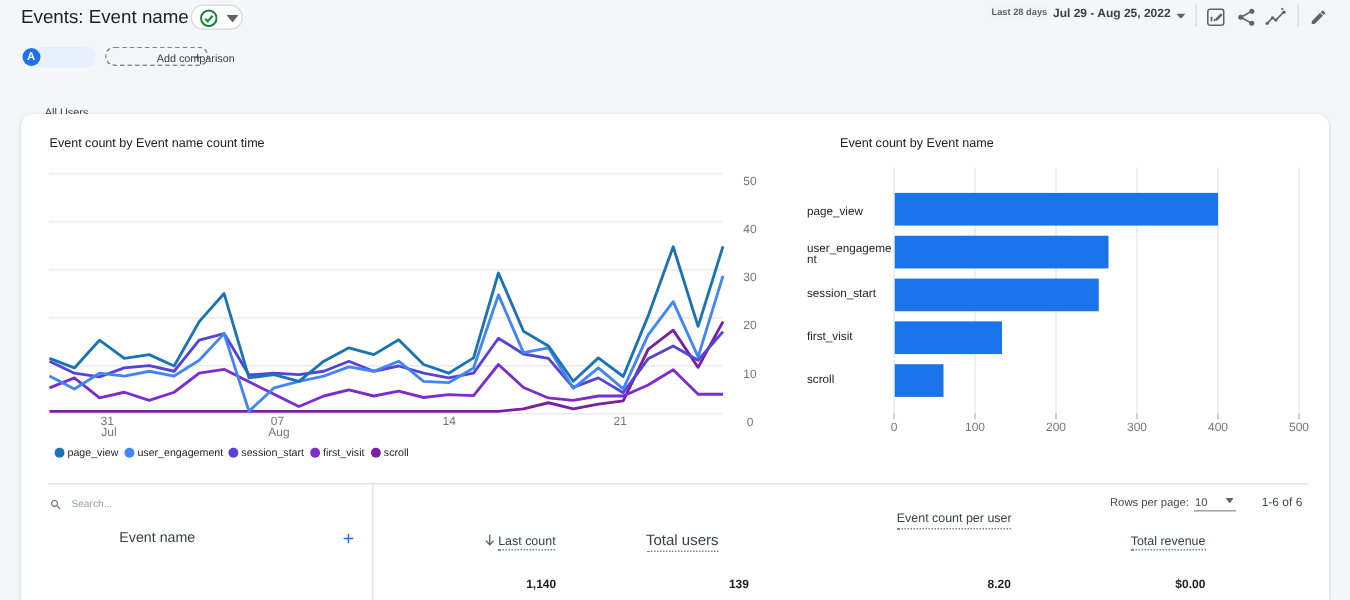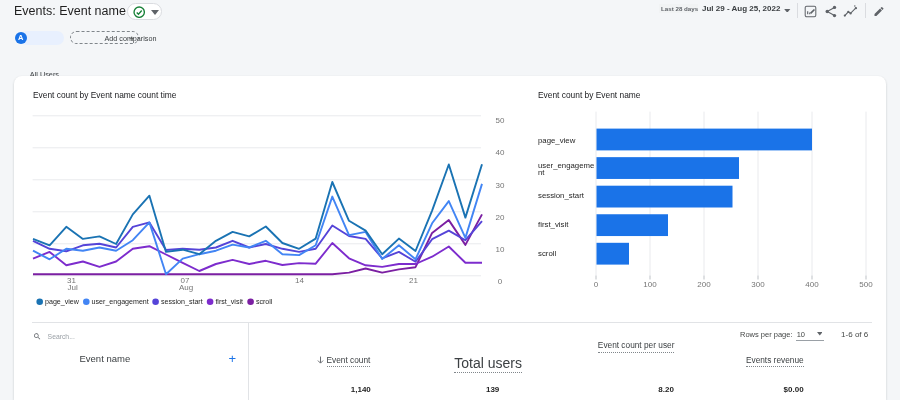--- a/index.html
+++ b/index.html
@@ -64,21 +64,21 @@
   <div class="abs" style="left:20px;top:30.5px;width:43.5px;height:14.2px;background:#e8f0fe;border-radius:7.1px;"></div>
   <div class="abs" style="left:14.7px;top:31.6px;width:12px;height:12px;border-radius:50%;background:#1a73e8;color:#fff;font-size:7.5px;font-weight:bold;text-align:center;line-height:12px;">A</div>
   <div class="abs" style="left:29.8px;top:34px;font-size:7.3px;font-weight:normal;color:#3c4043;margin-top:36px;">All Users</div>
   <div class="abs" style="left:70px;top:31.2px;width:69.3px;height:13.2px;border:1px dashed #80868b;border-radius:7px;"></div>
   <div class="abs" style="left:76.5px;top:34.2px;font-size:7.2px;color:#3c4043;margin-left:28px;">Add comparison</div>
   <div class="abs" style="left:129px;top:32.8px;font-size:9.5px;color:#444746;">+</div>
 
   <div class="abs" id="card"></div>
 
   <div class="abs" style="left:33px;top:90.1px;font-size:8.4px;color:#202124;">Event count by Event name count time</div>
-  <div class="abs" style="left:538px;top:90.1px;font-size:8.4px;color:#202124;">Event count by Event name</div>
+  <div class="abs" style="left:560px;top:90.1px;font-size:8.4px;color:#202124;">Event count by Event name</div>
 
   <svg class="abs" style="left:0;top:0" width="900" height="400" viewBox="0 0 900 400">
 
     <g stroke="#e9eaed" stroke-width="1">
       <line x1="32.6" y1="115.8" x2="481" y2="115.8"></line>
       <line x1="32.6" y1="147.8" x2="481" y2="147.8"></line>
       <line x1="32.6" y1="179.8" x2="481" y2="179.8"></line>
       <line x1="32.6" y1="211.8" x2="481" y2="211.8"></line>
       <line x1="32.6" y1="243.8" x2="481" y2="243.8"></line>
       <line x1="32.6" y1="275.8" x2="481" y2="275.8"></line>
@@ -178,23 +178,23 @@
       <path d="M0 0 L8 0 L4 5 Z" fill="#5f6368"></path>
     </svg>
   <div class="abs" style="left:795.6px;top:340.2px;width:28.8px;height:1px;background:#9aa0a6;"></div>
   <div class="abs" style="left:841.1px;top:330px;font-size:8px;color:#444746;">1-6 of 6</div>
 
   <div class="abs" style="left:79.5px;top:353px;font-size:9.5px;color:#3c4043;">Event name</div>
   <div class="abs" style="left:228.5px;top:351px;font-size:13px;color:#1a73e8;">+</div>
 
   <div class="abs" style="right:529.6px;top:354.5px;font-size:8.3px;color:#3c4043;"><svg style="vertical-align:-1px;margin-right:2.5px" width="7" height="8" viewBox="0 0 12 14" fill="none" stroke="#5f6368" stroke-width="1.6">
         <path d="M6 1 V12 M1.5 8 L6 12.5 L10.5 8"></path>
-      </svg><span class="thd">Event count</span></div>
-  <div class="abs" style="right:378px;top:354.5px;font-size:14px;color:#3c4043;"><span class="thd">Total users</span></div>
+      </svg><span class="thd">Last count</span></div>
+  <div class="abs" style="right:421px;top:354.5px;font-size:10px;color:#3c4043;"><span class="thd">Total users</span></div>
   <div class="abs" style="right:225.6px;top:340px;font-size:8.3px;color:#3c4043;"><span class="thd">Event count per user</span></div>
-  <div class="abs" style="right:96.4px;top:354.5px;font-size:8.3px;color:#3c4043;"><span class="thd">Events revenue</span></div>
+  <div class="abs" style="right:96.4px;top:354.5px;font-size:8.3px;color:#3c4043;"><span class="thd">Total revenue</span></div>
 
   <div class="abs" style="right:529.2px;top:384.5px;font-size:8px;font-weight:bold;color:#1f1f1f;">1,140</div>
   <div class="abs" style="right:400.7px;top:384.5px;font-size:8px;font-weight:bold;color:#1f1f1f;margin-left:44px;">139</div>
   <div class="abs" style="right:226.1px;top:384.5px;font-size:8px;font-weight:bold;color:#1f1f1f;text-align:center;">8.20</div>
   <div class="abs" style="right:96.4px;top:384.5px;font-size:8px;font-weight:bold;color:#1f1f1f;">$0.00</div>
 
 </div>
 
 </body></html>

